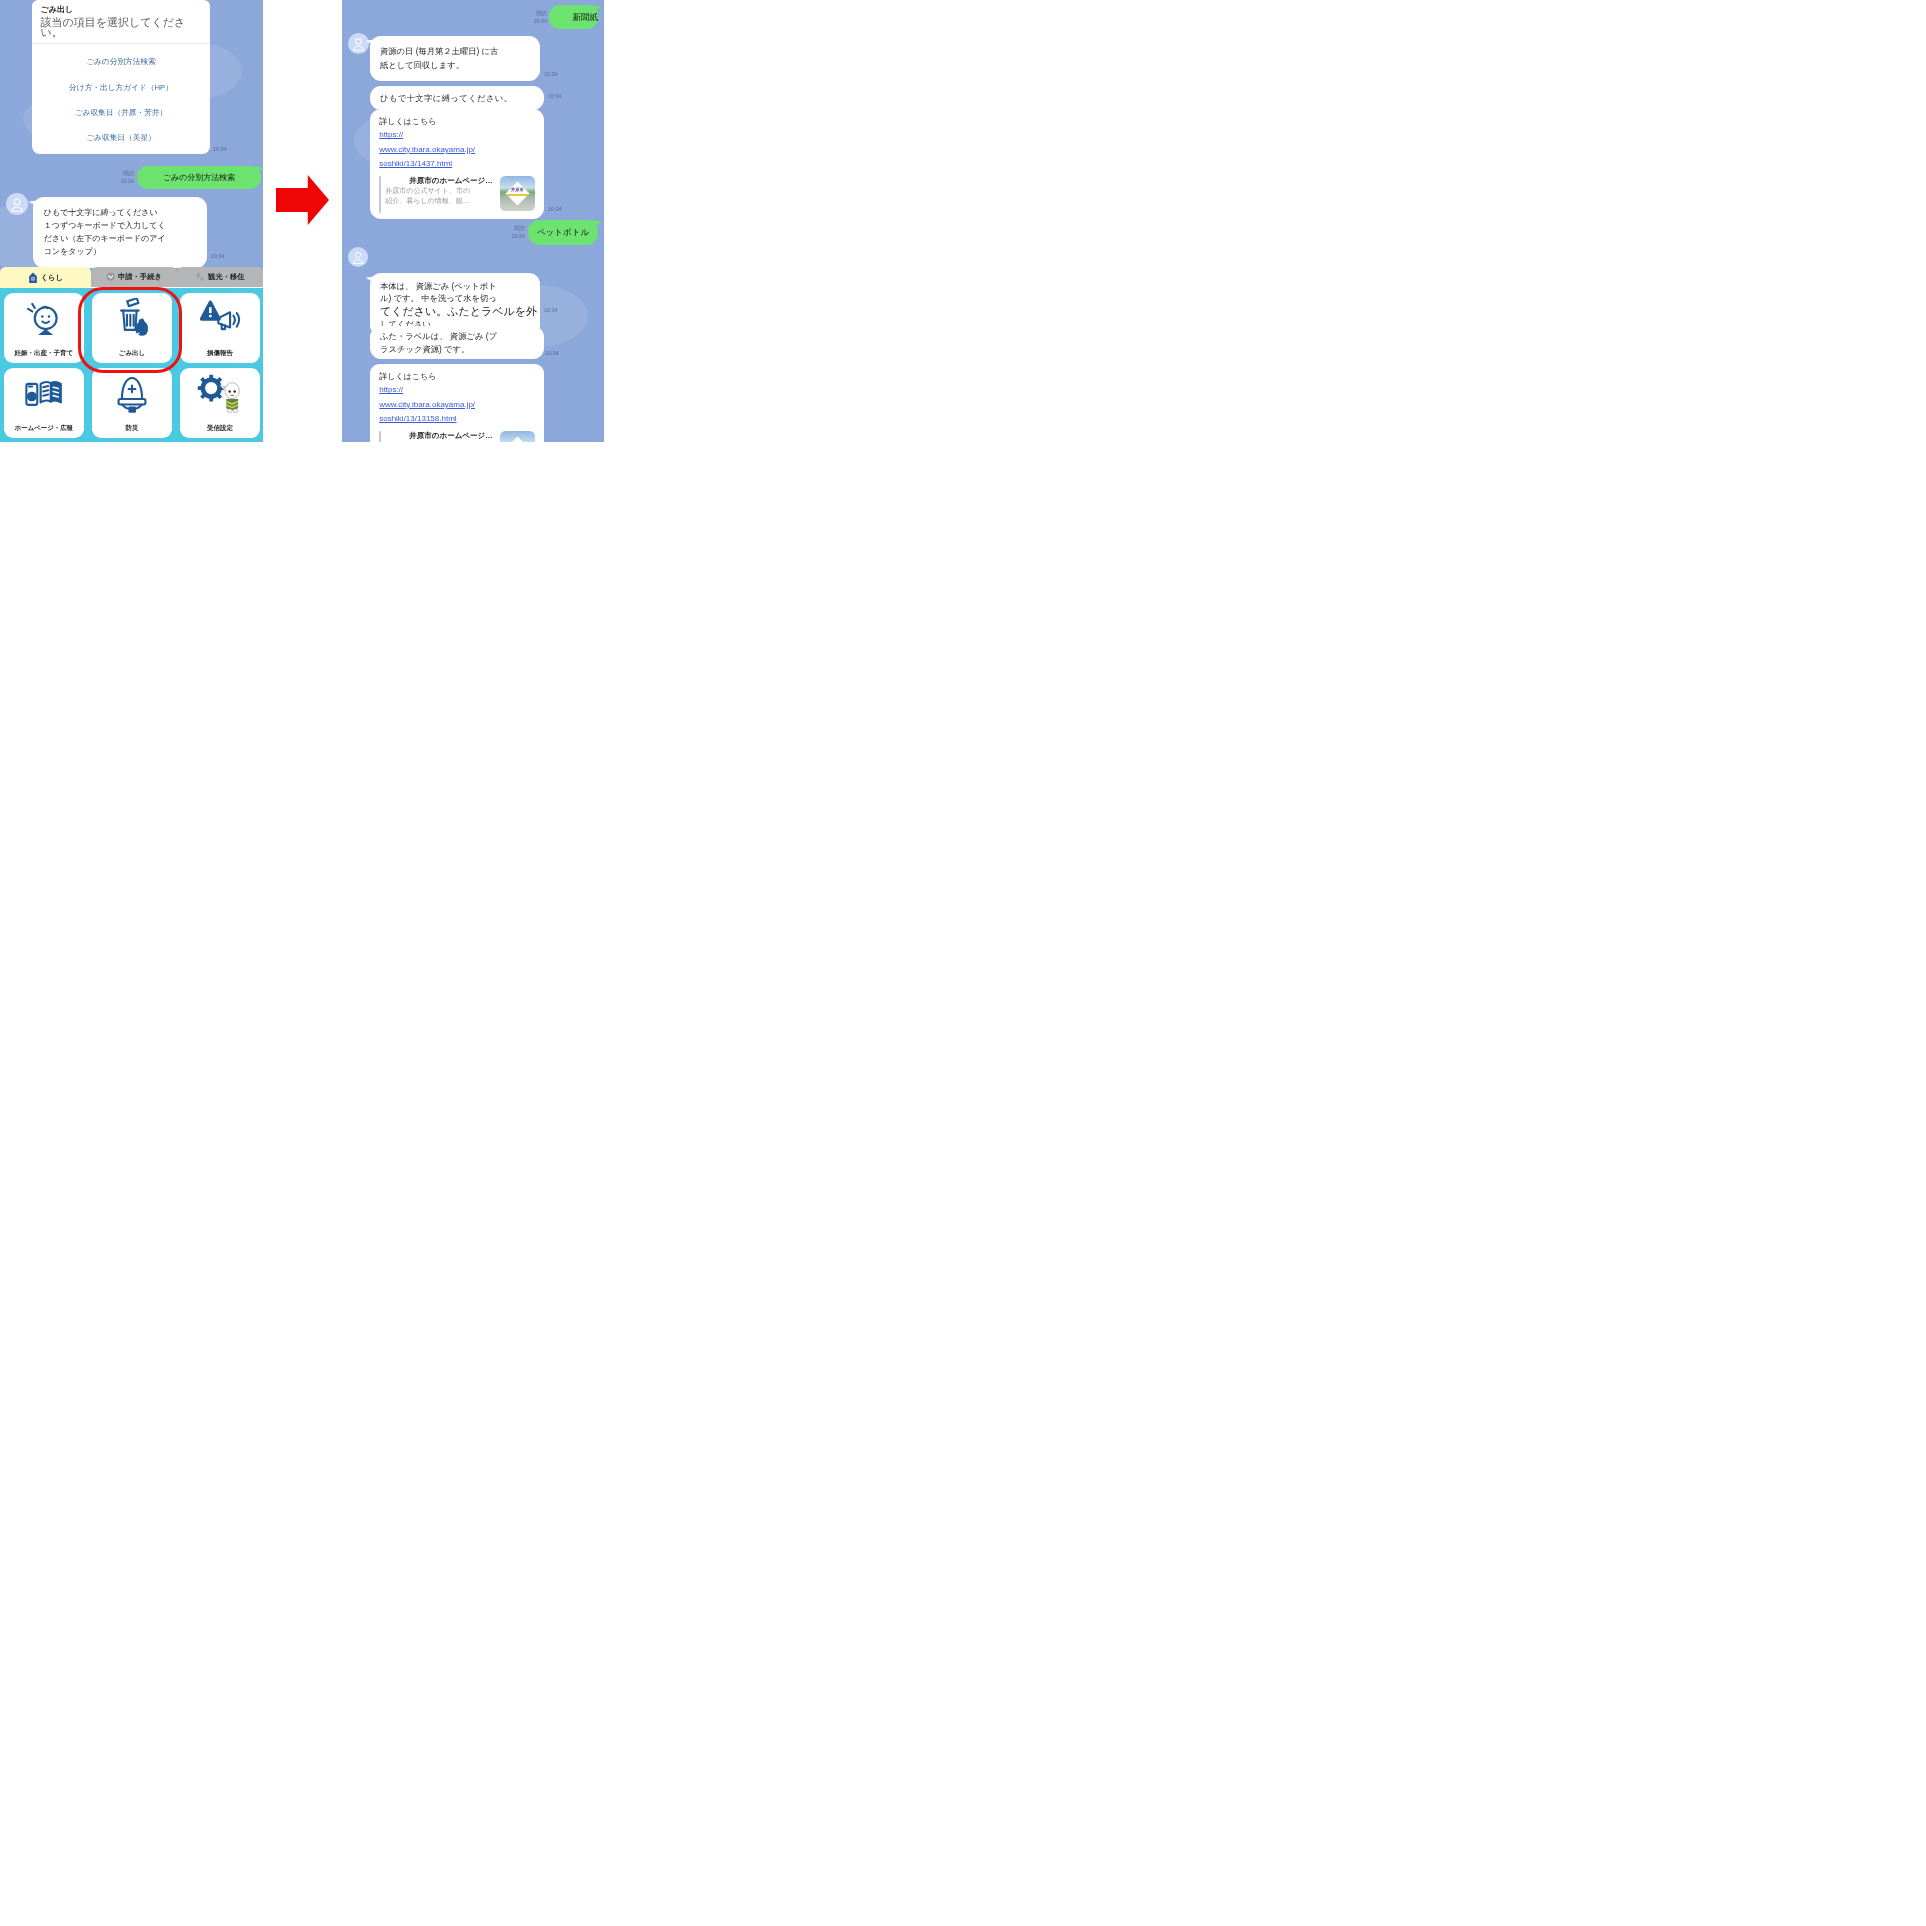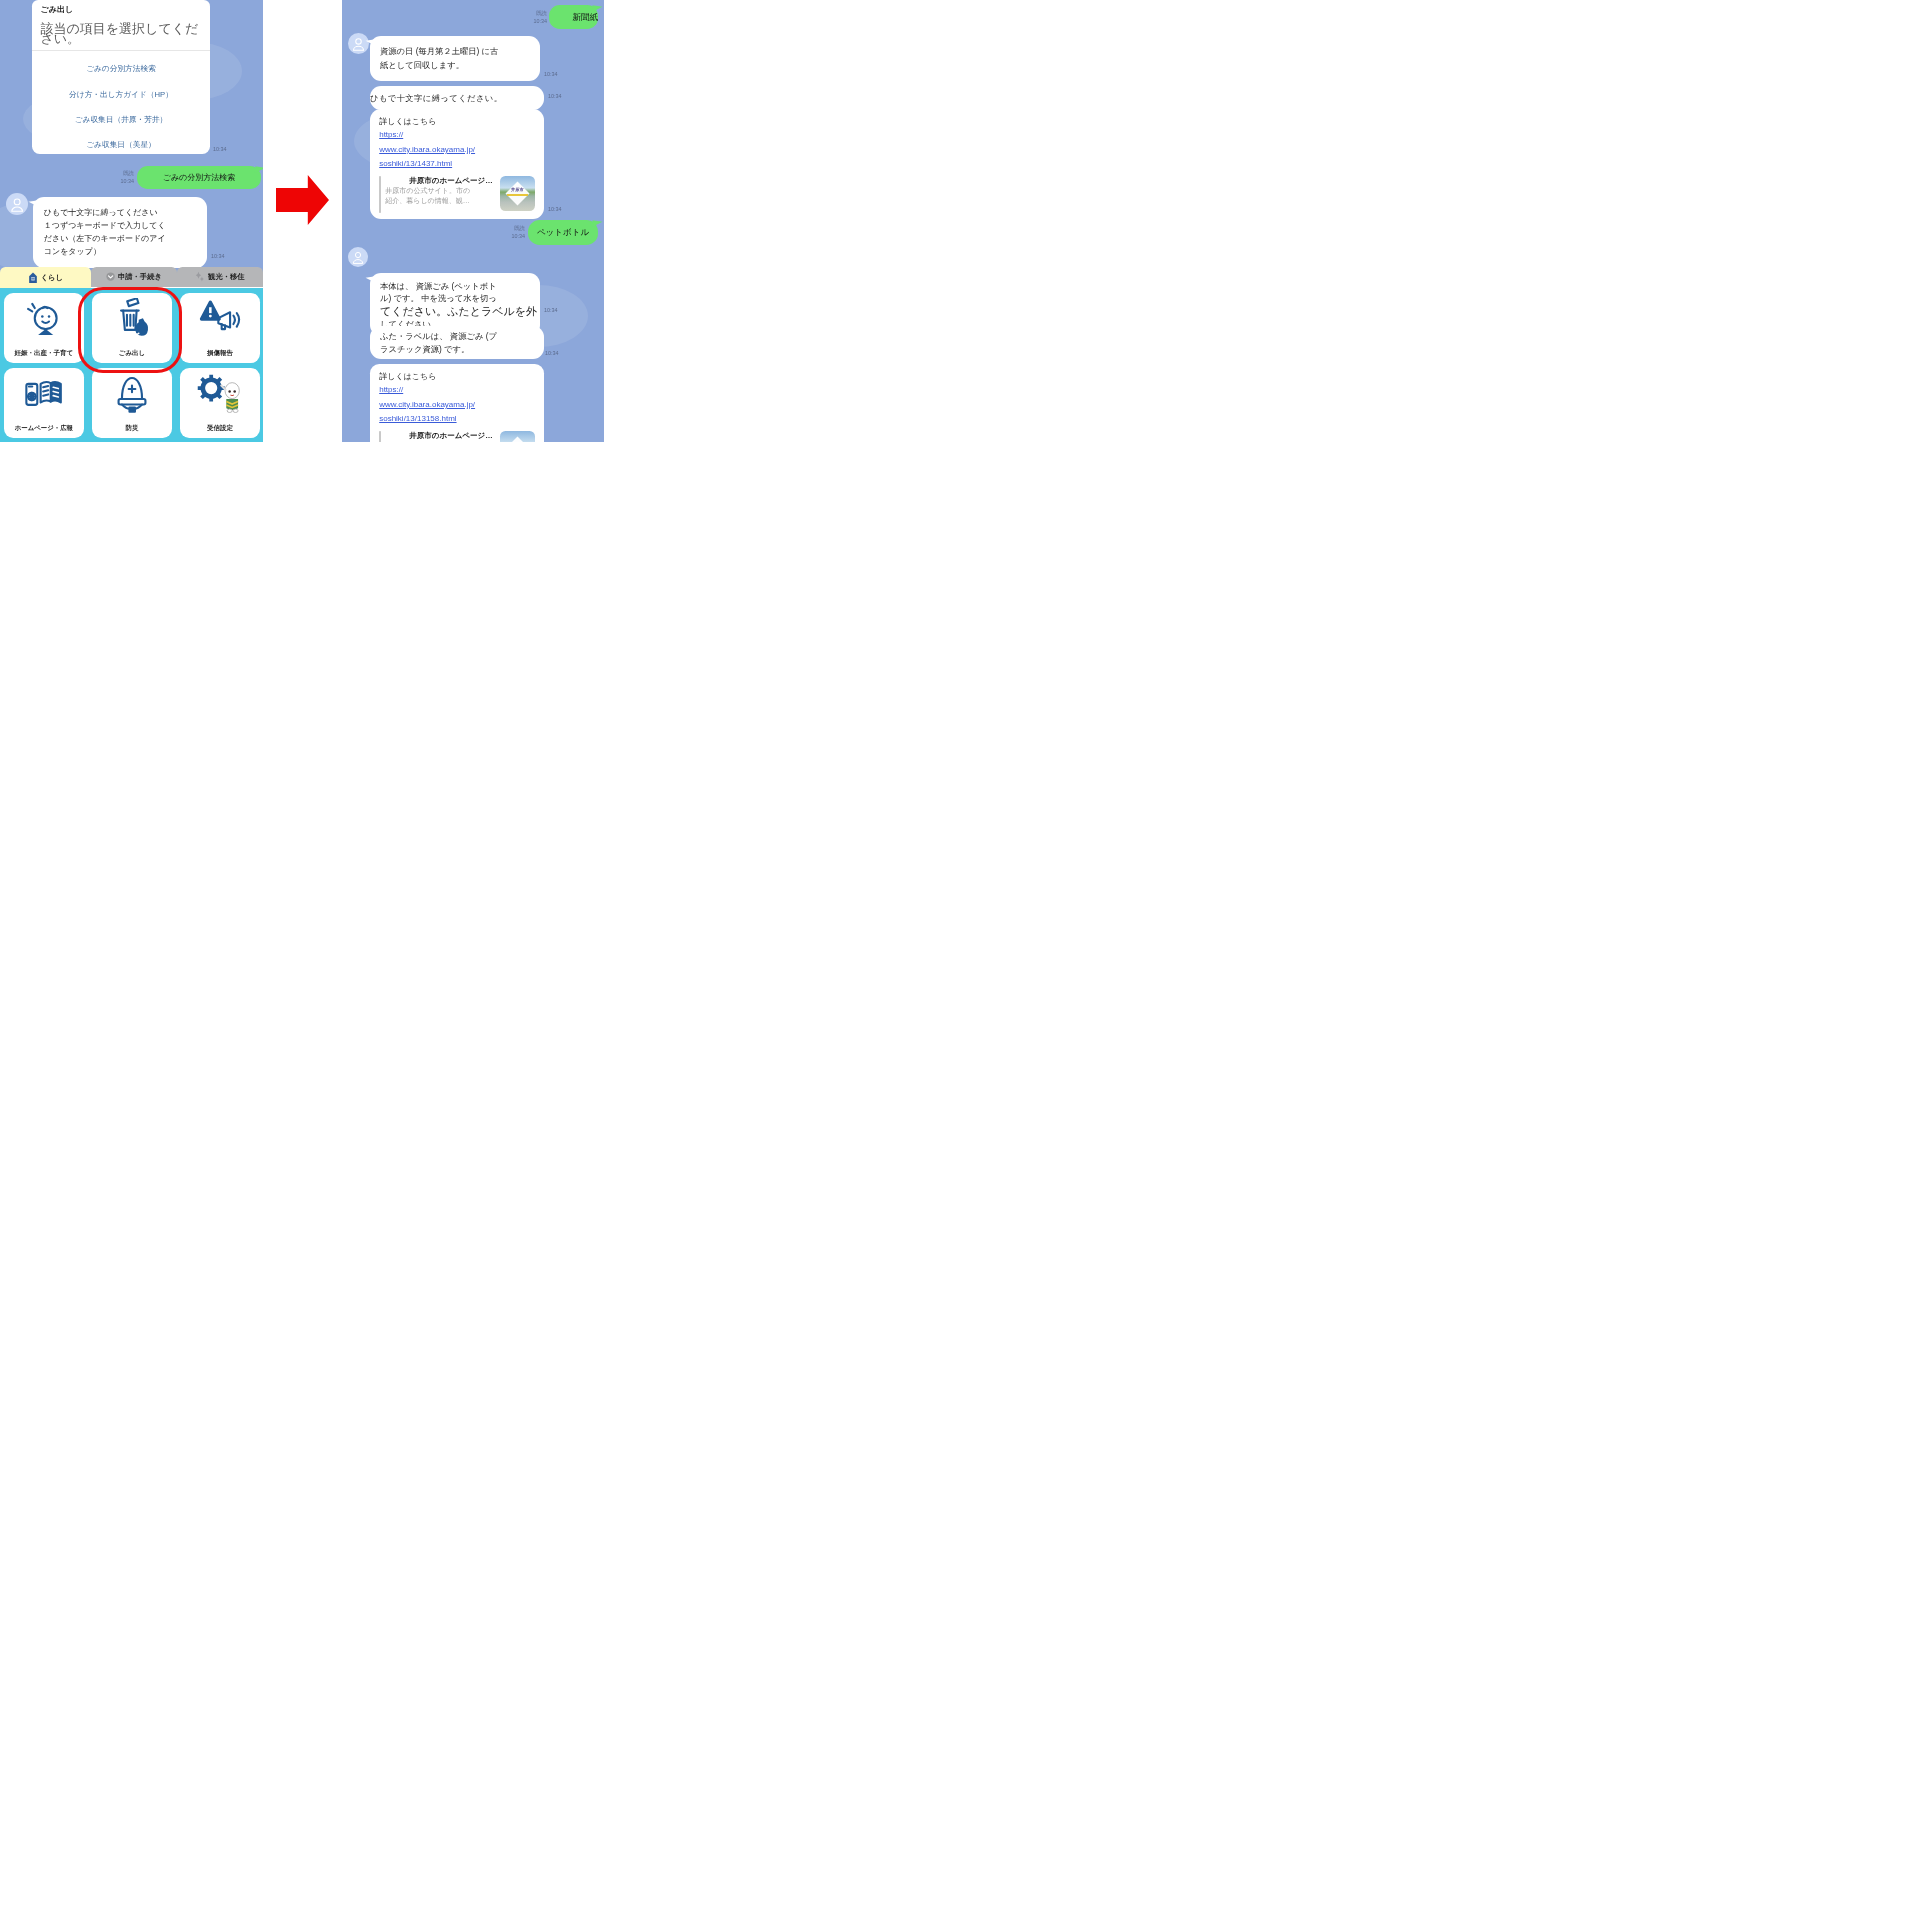--- a/index.html
+++ b/index.html
@@ -16,21 +16,21 @@
   .green .tail-r{position:absolute;right:-3.5px;top:1.2px;width:0;height:0;
     border-style:solid;border-width:0 0 7.7px 10px;border-color:transparent transparent transparent #6BE36E;transform:rotate(8deg);}
   .msg-line{display:block;white-space:nowrap;font-size:8px;line-height:13px;color:#1c1c1c;}
   .ts{position:absolute;font-size:5.4px;color:#5B6B8E;line-height:7px;}
   .read-stack{position:absolute;text-align:right;font-size:5.4px;color:#5B6B8E;line-height:8px;}
   .avatar{position:absolute;background:#CBDAF6;border-radius:50%;}
   .avatar svg{width:100%;height:100%;}
   
   .menu-bubble{left:32px;top:0;width:178px;height:154px;border-radius:6.2px 6.2px 7.7px 7.7px;padding:5.4px 8.5px;}
   .mb-title{font-size:8px;font-weight:bold;color:#161616;line-height:10.8px;}
-  .mb-sub{font-size:13px;color:#5a5a5a;line-height:10px;margin-top:8px;}
+  .mb-sub{font-size:11px;color:#5a5a5a;line-height:10px;margin-top:1px;}
   .mb-divider{height:0.4px;background:#e6e6e6;margin:6.2px -8.5px 0 -8.5px;}
   .mb-links{margin-top:5.4px;}
   .mb-link{height:25.4px;line-height:25.4px;text-align:center;font-size:7.7px;color:#3C6A9E;cursor:pointer;}
   
   .tab{position:absolute;top:267px;height:21px;border-radius:5.4px 5.4px 0 0;display:flex;align-items:center;justify-content:center;gap:2.7px;box-sizing:border-box;}
   .tab .t-label{font-size:7.3px;font-weight:bold;color:#222;white-space:nowrap;}
   .tab.active{background:#fef9c3;}
   .tab.inactive{background:#B5B6B8;border-bottom:1.9px solid #ffffff;}
   .menu-body{position:absolute;left:0;top:288px;width:263px;height:154px;background:#4BC9E3;}
   .mbtn{position:absolute;width:80px;height:70px;background:#ffffff;border-radius:9.2px;display:flex;flex-direction:column;align-items:center;justify-content:flex-end;padding-bottom:4.6px;box-sizing:border-box;cursor:pointer;}
@@ -259,21 +259,21 @@
         <path d="M26 82 a24 19 0 0 1 48 0 z" fill="none" stroke="#ffffff" stroke-width="5" stroke-linejoin="round"></path>
       </svg>
     </div>
     <div class="bubble" style="left:28px;top:36px;width:170px;height:45px;padding:7.7px 10px;">
       <span class="tail-l"></span>
       <span class="msg-line" style="line-height:14.3px;font-size:8.3px;">資源の日 (毎月第２土曜日) に古</span>
       <span class="msg-line" style="line-height:14.3px;font-size:8.3px;">紙として回収します。</span>
     </div>
     <div class="ts" style="left:202px;top:71px;">10:34</div>
 
-    <div class="bubble" style="left:28px;top:86px;width:174px;height:24px;padding:0 0;">
+    <div class="bubble" style="left:28px;top:86px;width:174px;height:24px;padding:0 10px;">
       <span class="msg-line" style="line-height:24px;font-size:8.3px;letter-spacing:0.4px;">ひもで十文字に縛ってください。</span>
     </div>
     <div class="ts" style="left:206px;top:93px;">10:34</div>
 
     <div class="bubble" style="left:28px;top:109px;width:174px;height:110px;padding:6.2px 9.2px;">
       <div class="intro-line">詳しくはこちら</div>
       <div>
         <span class="url-line">https://</span>
         <span class="url-line">www.city.ibara.okayama.jp/</span>
         <span class="url-line">soshiki/13/1437.html</span>

